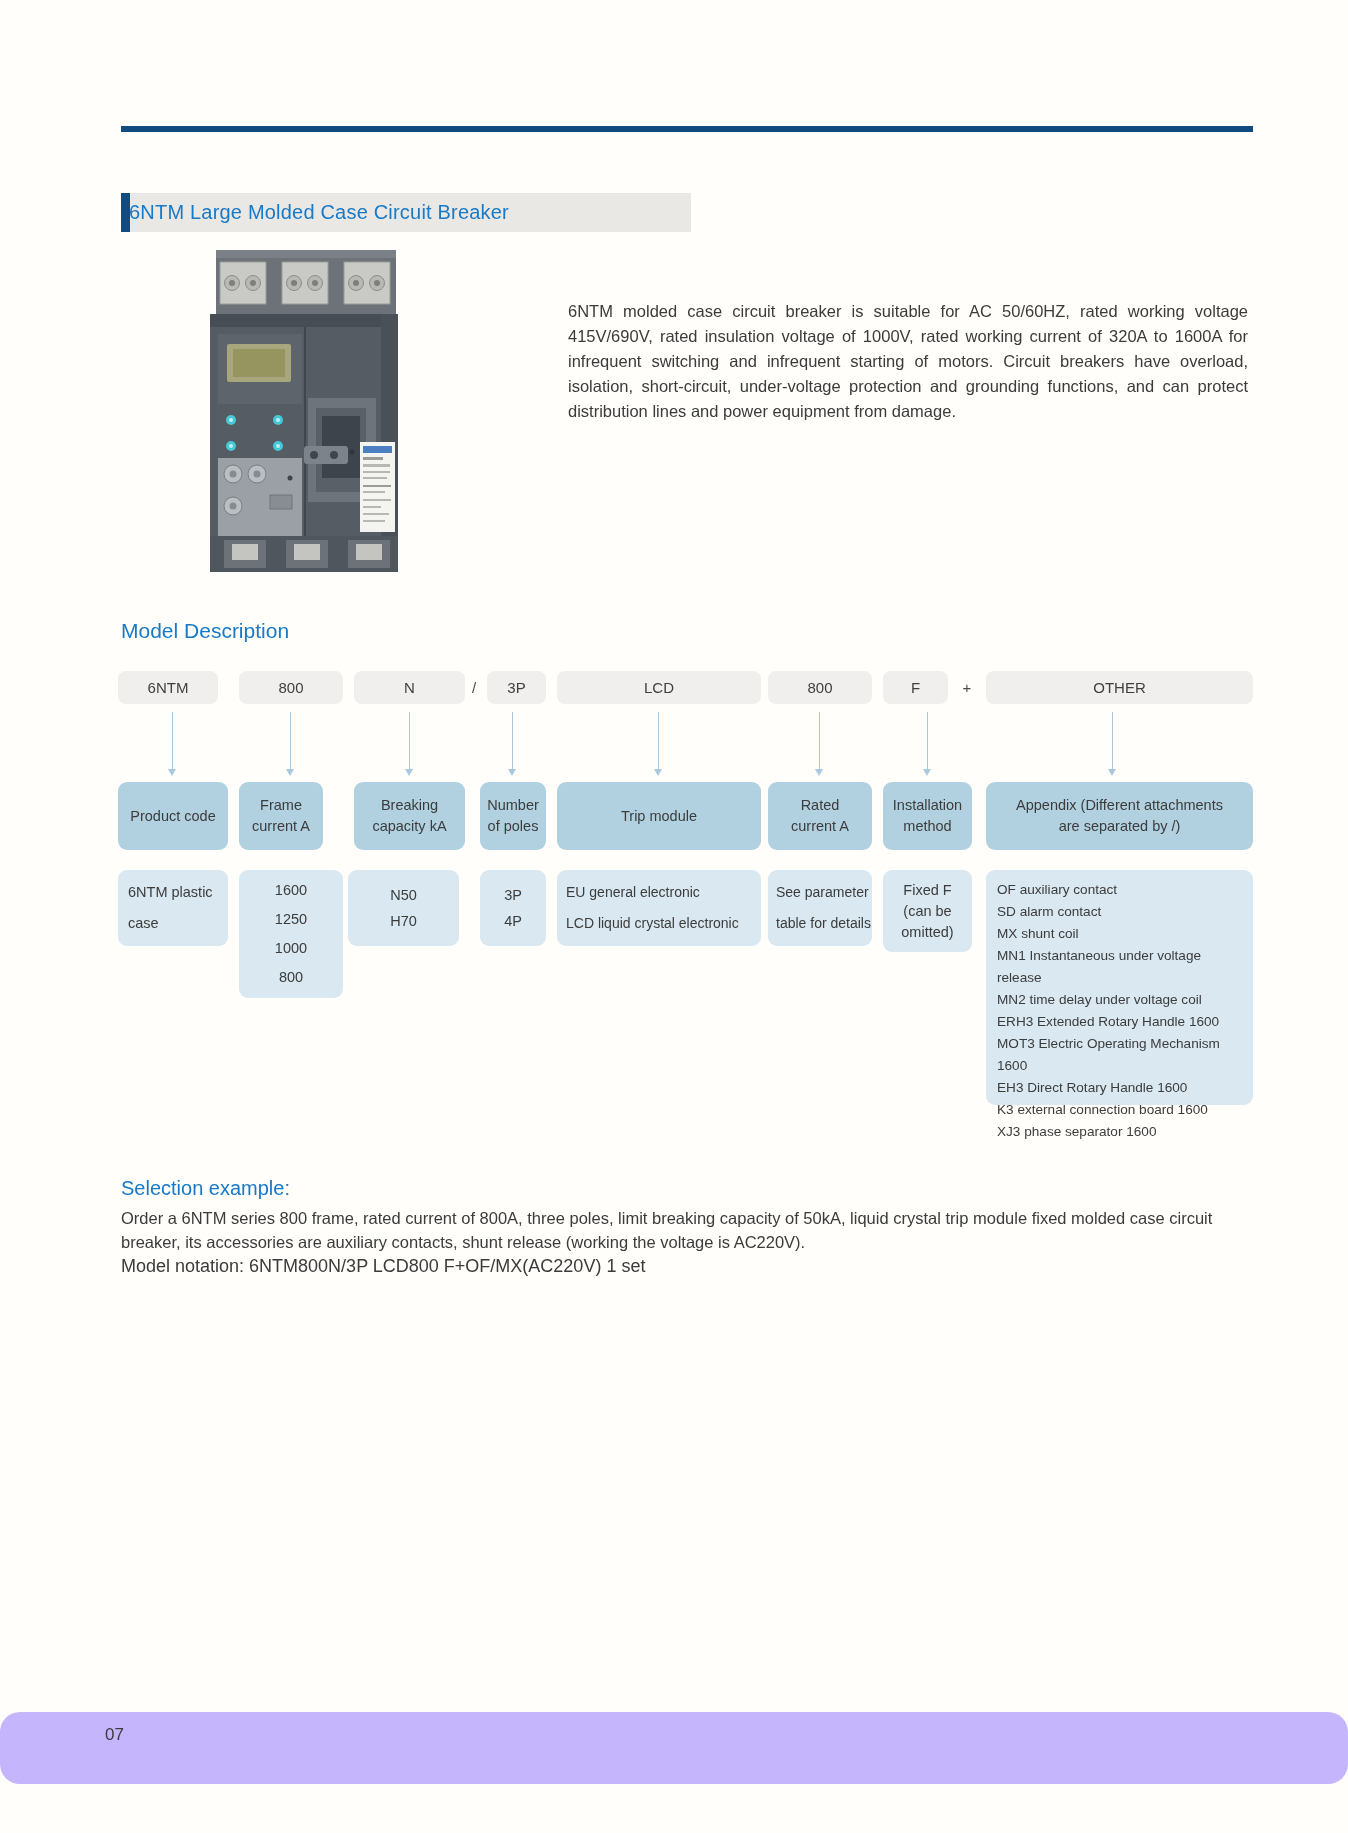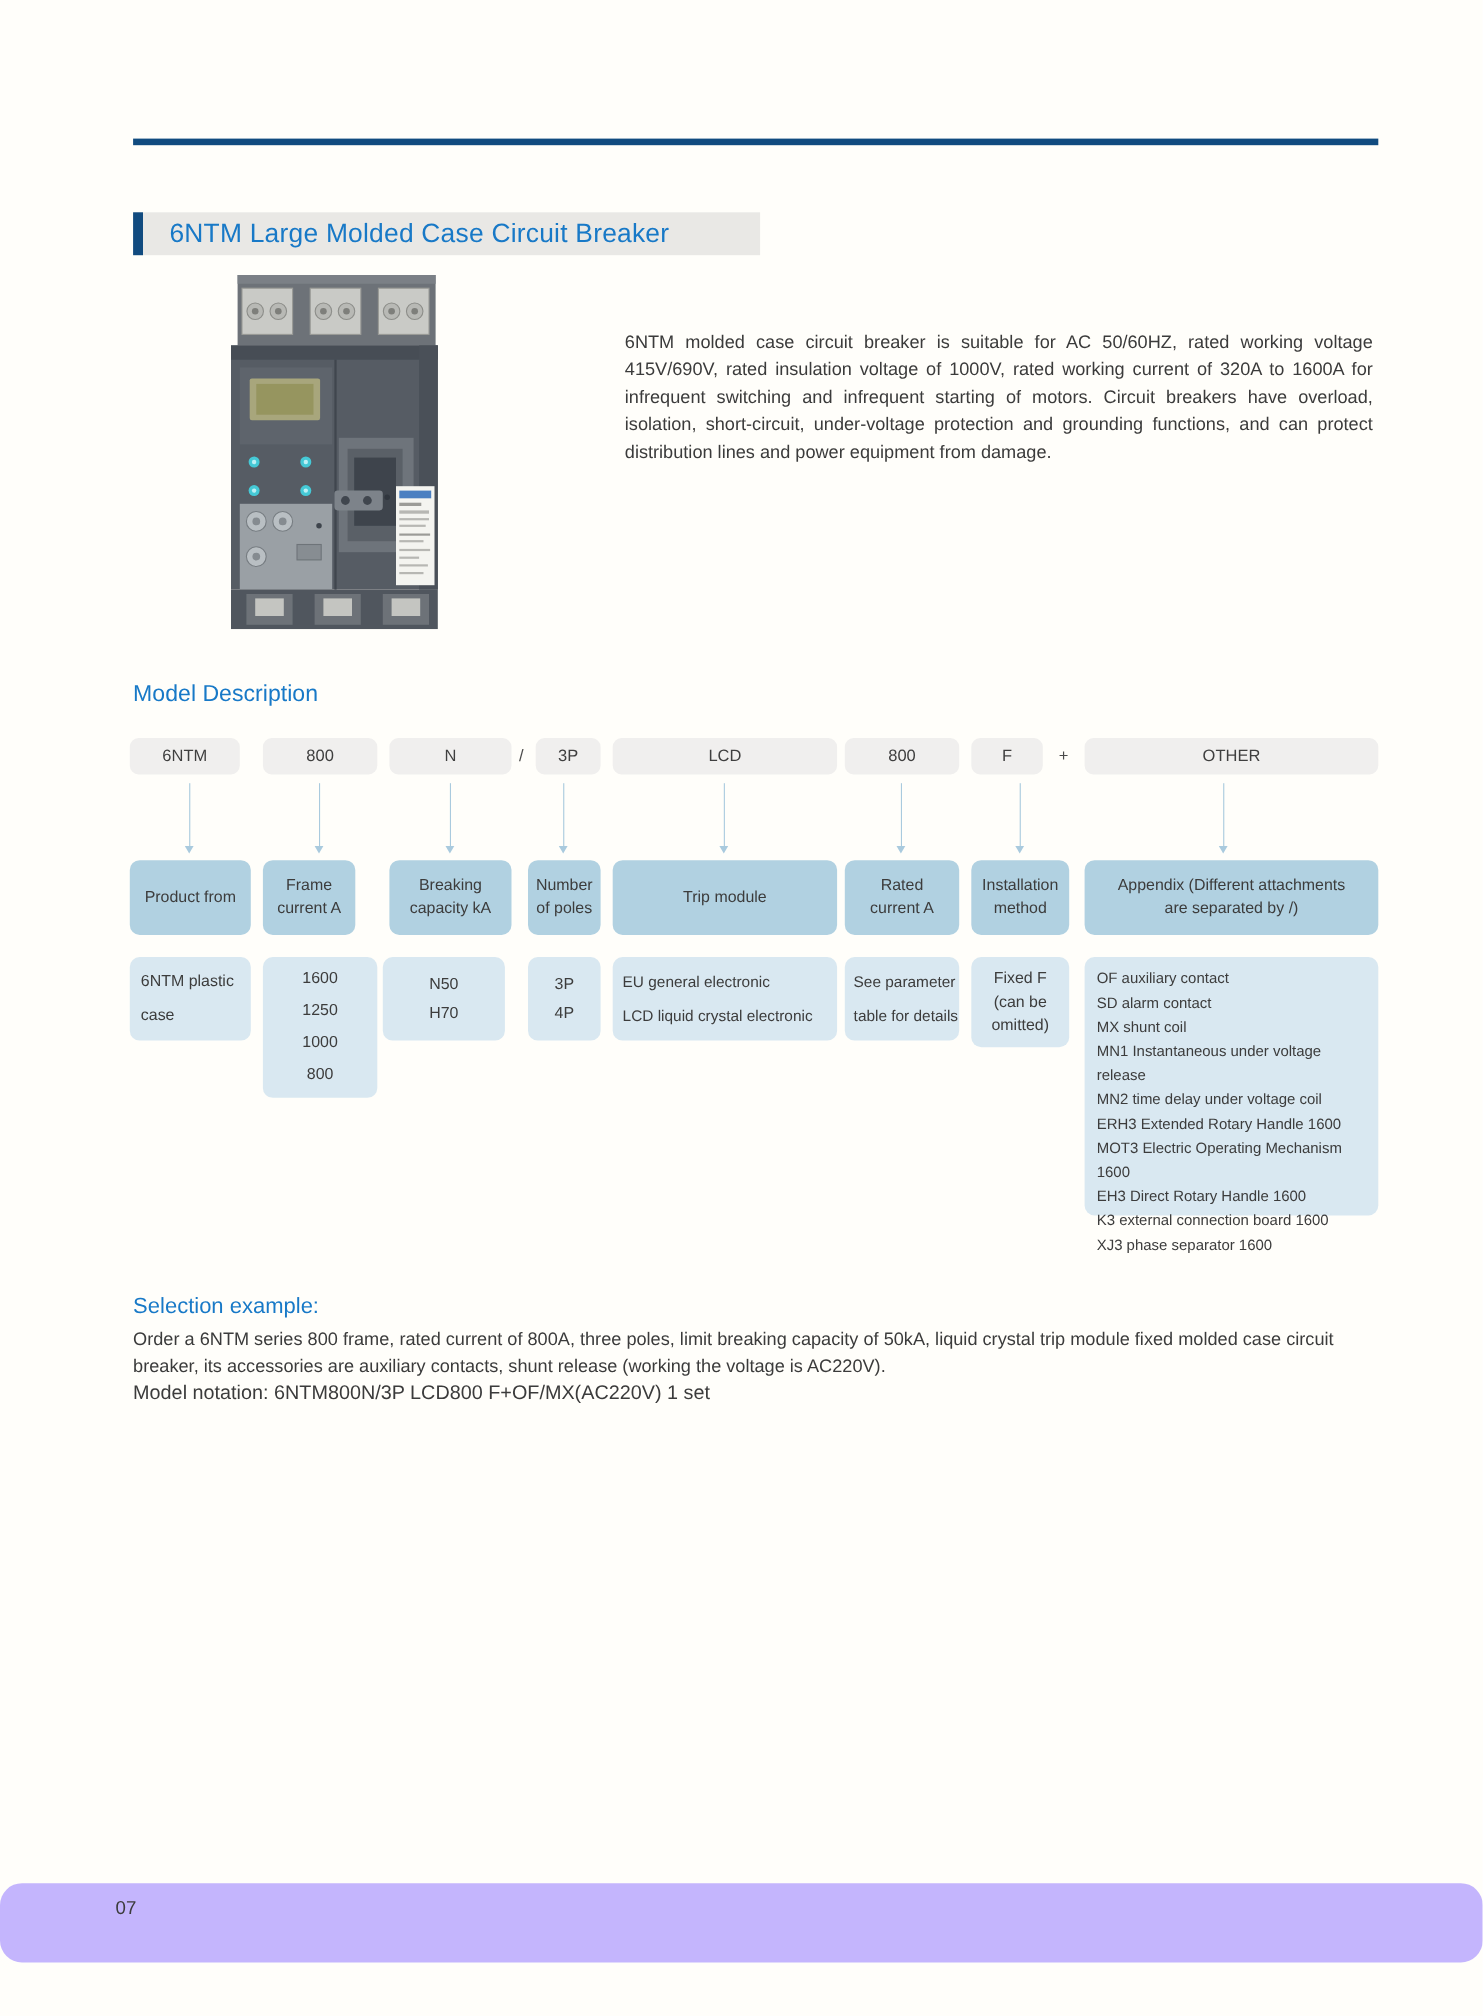--- a/index.html
+++ b/index.html
@@ -9,21 +9,21 @@
     position:relative; width:1348px; height:1833px;
     background:#fffefa; overflow:hidden;
   }
 
   
   .top-rule { position:absolute; left:121px; top:126px; width:1132px; height:6px; background:#114b7f; }
 
   
   .title-bar { position:absolute; left:121px; top:193px; width:570px; height:39px; background:#e9e8e5; display:flex; align-items:center; }
   .title-accent { position:absolute; left:0; top:0; width:9px; height:39px; background:#114b7f; }
-  .title-text { margin-left:33px; font-size:24px; color:#1879c7; letter-spacing:0.2px; }
+  .title-text { margin-left:8px; font-size:20px; color:#1879c7; letter-spacing:0.2px; }
 
   
   .intro { position:absolute; left:568px; top:299px; width:680px; font-size:16.5px; line-height:25px; color:#3b3b3b; text-align:justify; }
 
   
   .photo { position:absolute; left:200px; top:240px; width:210px; height:332px; }
 
   
   .model-heading { position:absolute; left:121px; top:619px; font-size:21px; font-weight:normal; color:#1879c7; }
 
@@ -226,21 +226,21 @@
     </div>
   <div class="arrow a7">
       <div class="line"></div>
       <div class="head"></div>
     </div>
   <div class="arrow a8">
       <div class="line"></div>
       <div class="head"></div>
     </div>
 
-  <div class="lbox l1">Product from</div>
+  <div class="lbox l1">Product code</div>
   <div class="lbox l2">Frame
 current A</div>
   <div class="lbox l3">Breaking
 capacity kA</div>
   <div class="lbox l4">Number
 of poles</div>
   <div class="lbox l5">Trip module</div>
   <div class="lbox l6">Rated
 current A</div>
   <div class="lbox l7">Installation

